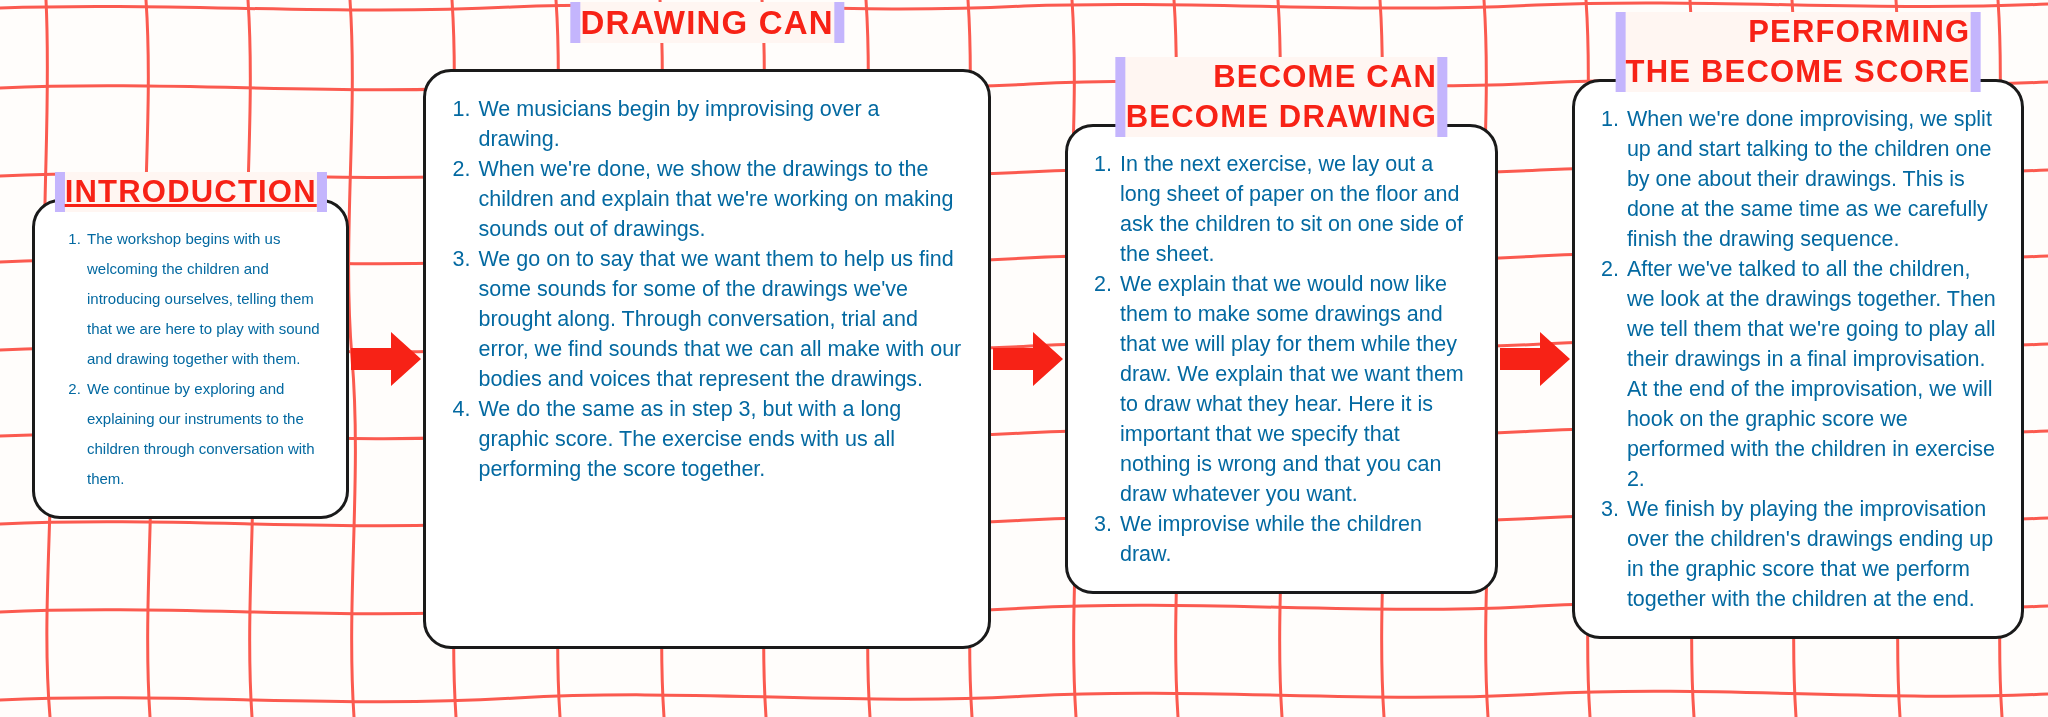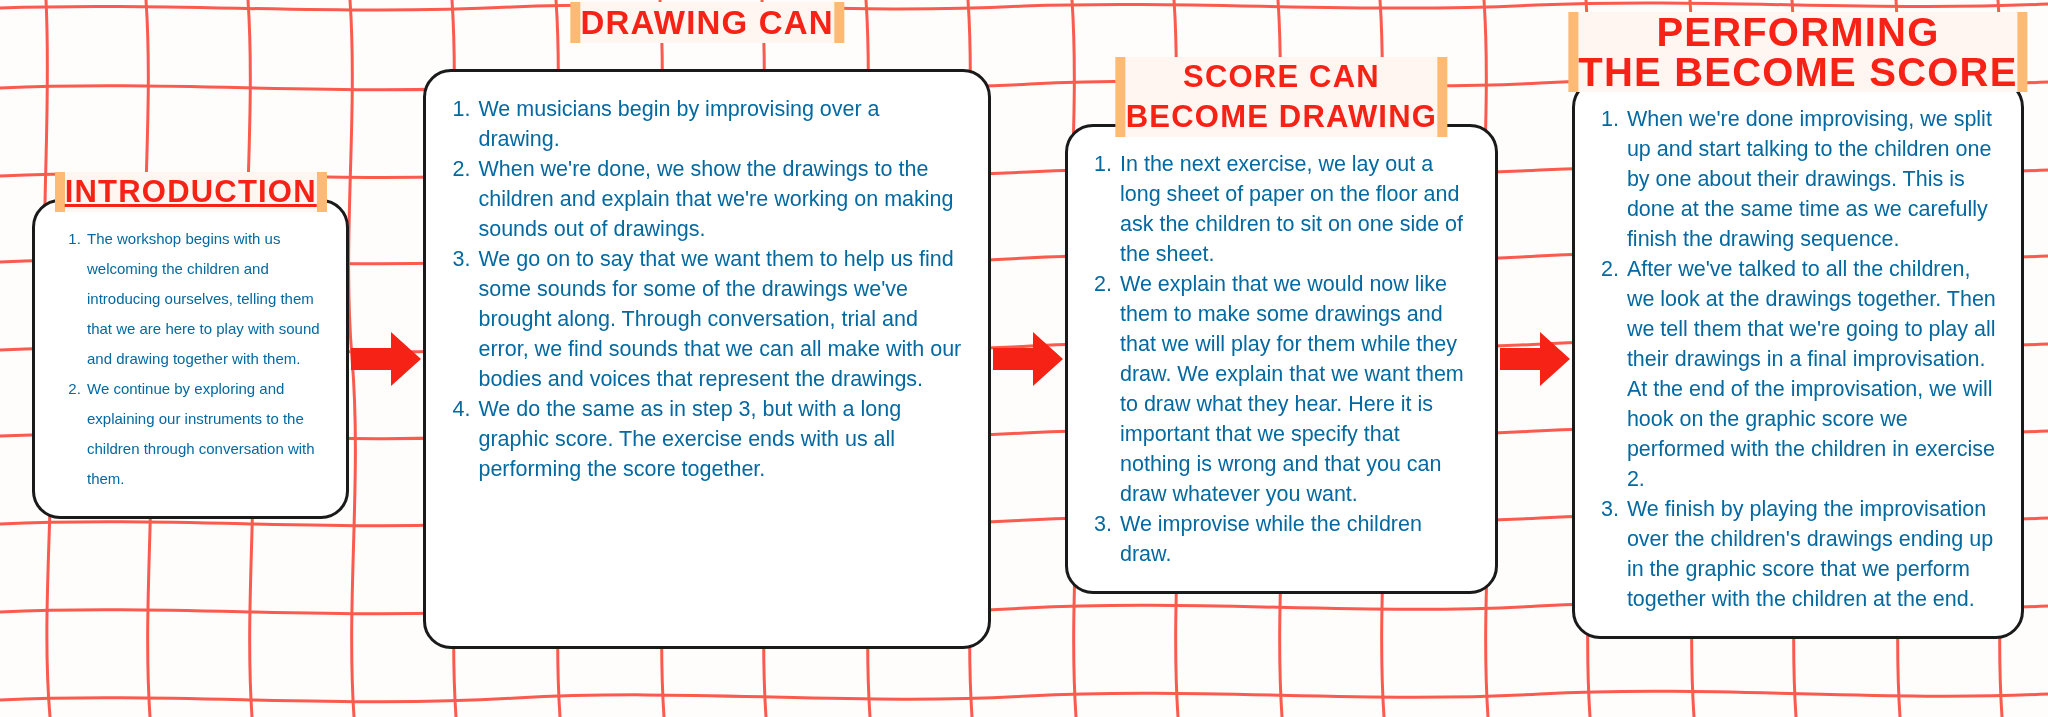--- a/index.html
+++ b/index.html
@@ -57,27 +57,27 @@
     box-sizing: border-box;
     padding: 22px 24px 22px 20px;
   }
 
   .card-title {
     position: absolute;
     left: 50%;
     transform: translateX(-50%);
     top: -30px;
     white-space: nowrap;
-    text-align: center;
+    text-align: right;
     color: #f72216;
     font-weight: bold;
     font-size: 30px;
     line-height: 40px;
     letter-spacing: 1.2px;
-    background: #fdba74;
+    background: #c4b5fd;
     padding: 0 10px;
   }
   .card-title.two-line {
     top: -70px;
   }
 
   .card-title span {
     display: block;
     background: #fff6f2;
   }
@@ -114,21 +114,21 @@
 
   .step-2 { width: 450px; }
   .step-2 .card { min-height: 470px; }
 
   .step-3 { width: 470px; margin-right: 10px; }
   .step-3 .card { min-height: 510px; }
 
   .step-0 .card-title { font-size: 31px; text-decoration: underline; }
   .step-1 .card-title { font-size: 33px; line-height: 41px; }
   .step-2 .card-title { font-size: 31px; line-height: 40px; }
-  .step-3 .card-title { font-size: 40px; line-height: 40px; }
+  .step-3 .card-title { font-size: 31px; line-height: 40px; }
 </style>
 </head>
 <body>
 
 <div id="canvas">
 
   <svg id="grid-bg" viewBox="0 0 2048 717" preserveAspectRatio="none" aria-hidden="true">
     <rect x="0" y="0" width="2048" height="717" fill="#fffdfb"></rect>
     <g stroke="#fb5a4f" stroke-width="3" fill="none" stroke-linecap="round">
 
@@ -201,21 +201,21 @@
 
     <div class="arrow">
       <svg width="74" height="60" viewBox="0 0 74 60">
         <path d="M2,19 L42,19 L42,3 L72,30 L42,57 L42,41 L2,41 Z" fill="#f72216"></path>
       </svg>
     </div>
 
     <div class="step step-2">
       <div class="card">
         <div class="card-title two-line">
-          <span>SCORE CAN</span>
+          <span>BECOME CAN</span>
           <span>BECOME DRAWING</span>
         </div>
         <ol>
           <li>In the next exercise, we lay out a long sheet of paper on the floor and ask the children to sit on one side of the sheet.</li>
           <li>We explain that we would now like them to make some drawings and that we will play for them while they draw. We explain that we want them to draw what they hear. Here it is important that we specify that nothing is wrong and that you can draw whatever you want.</li>
           <li>We improvise while the children draw.</li>
         </ol>
       </div>
     </div>
 

